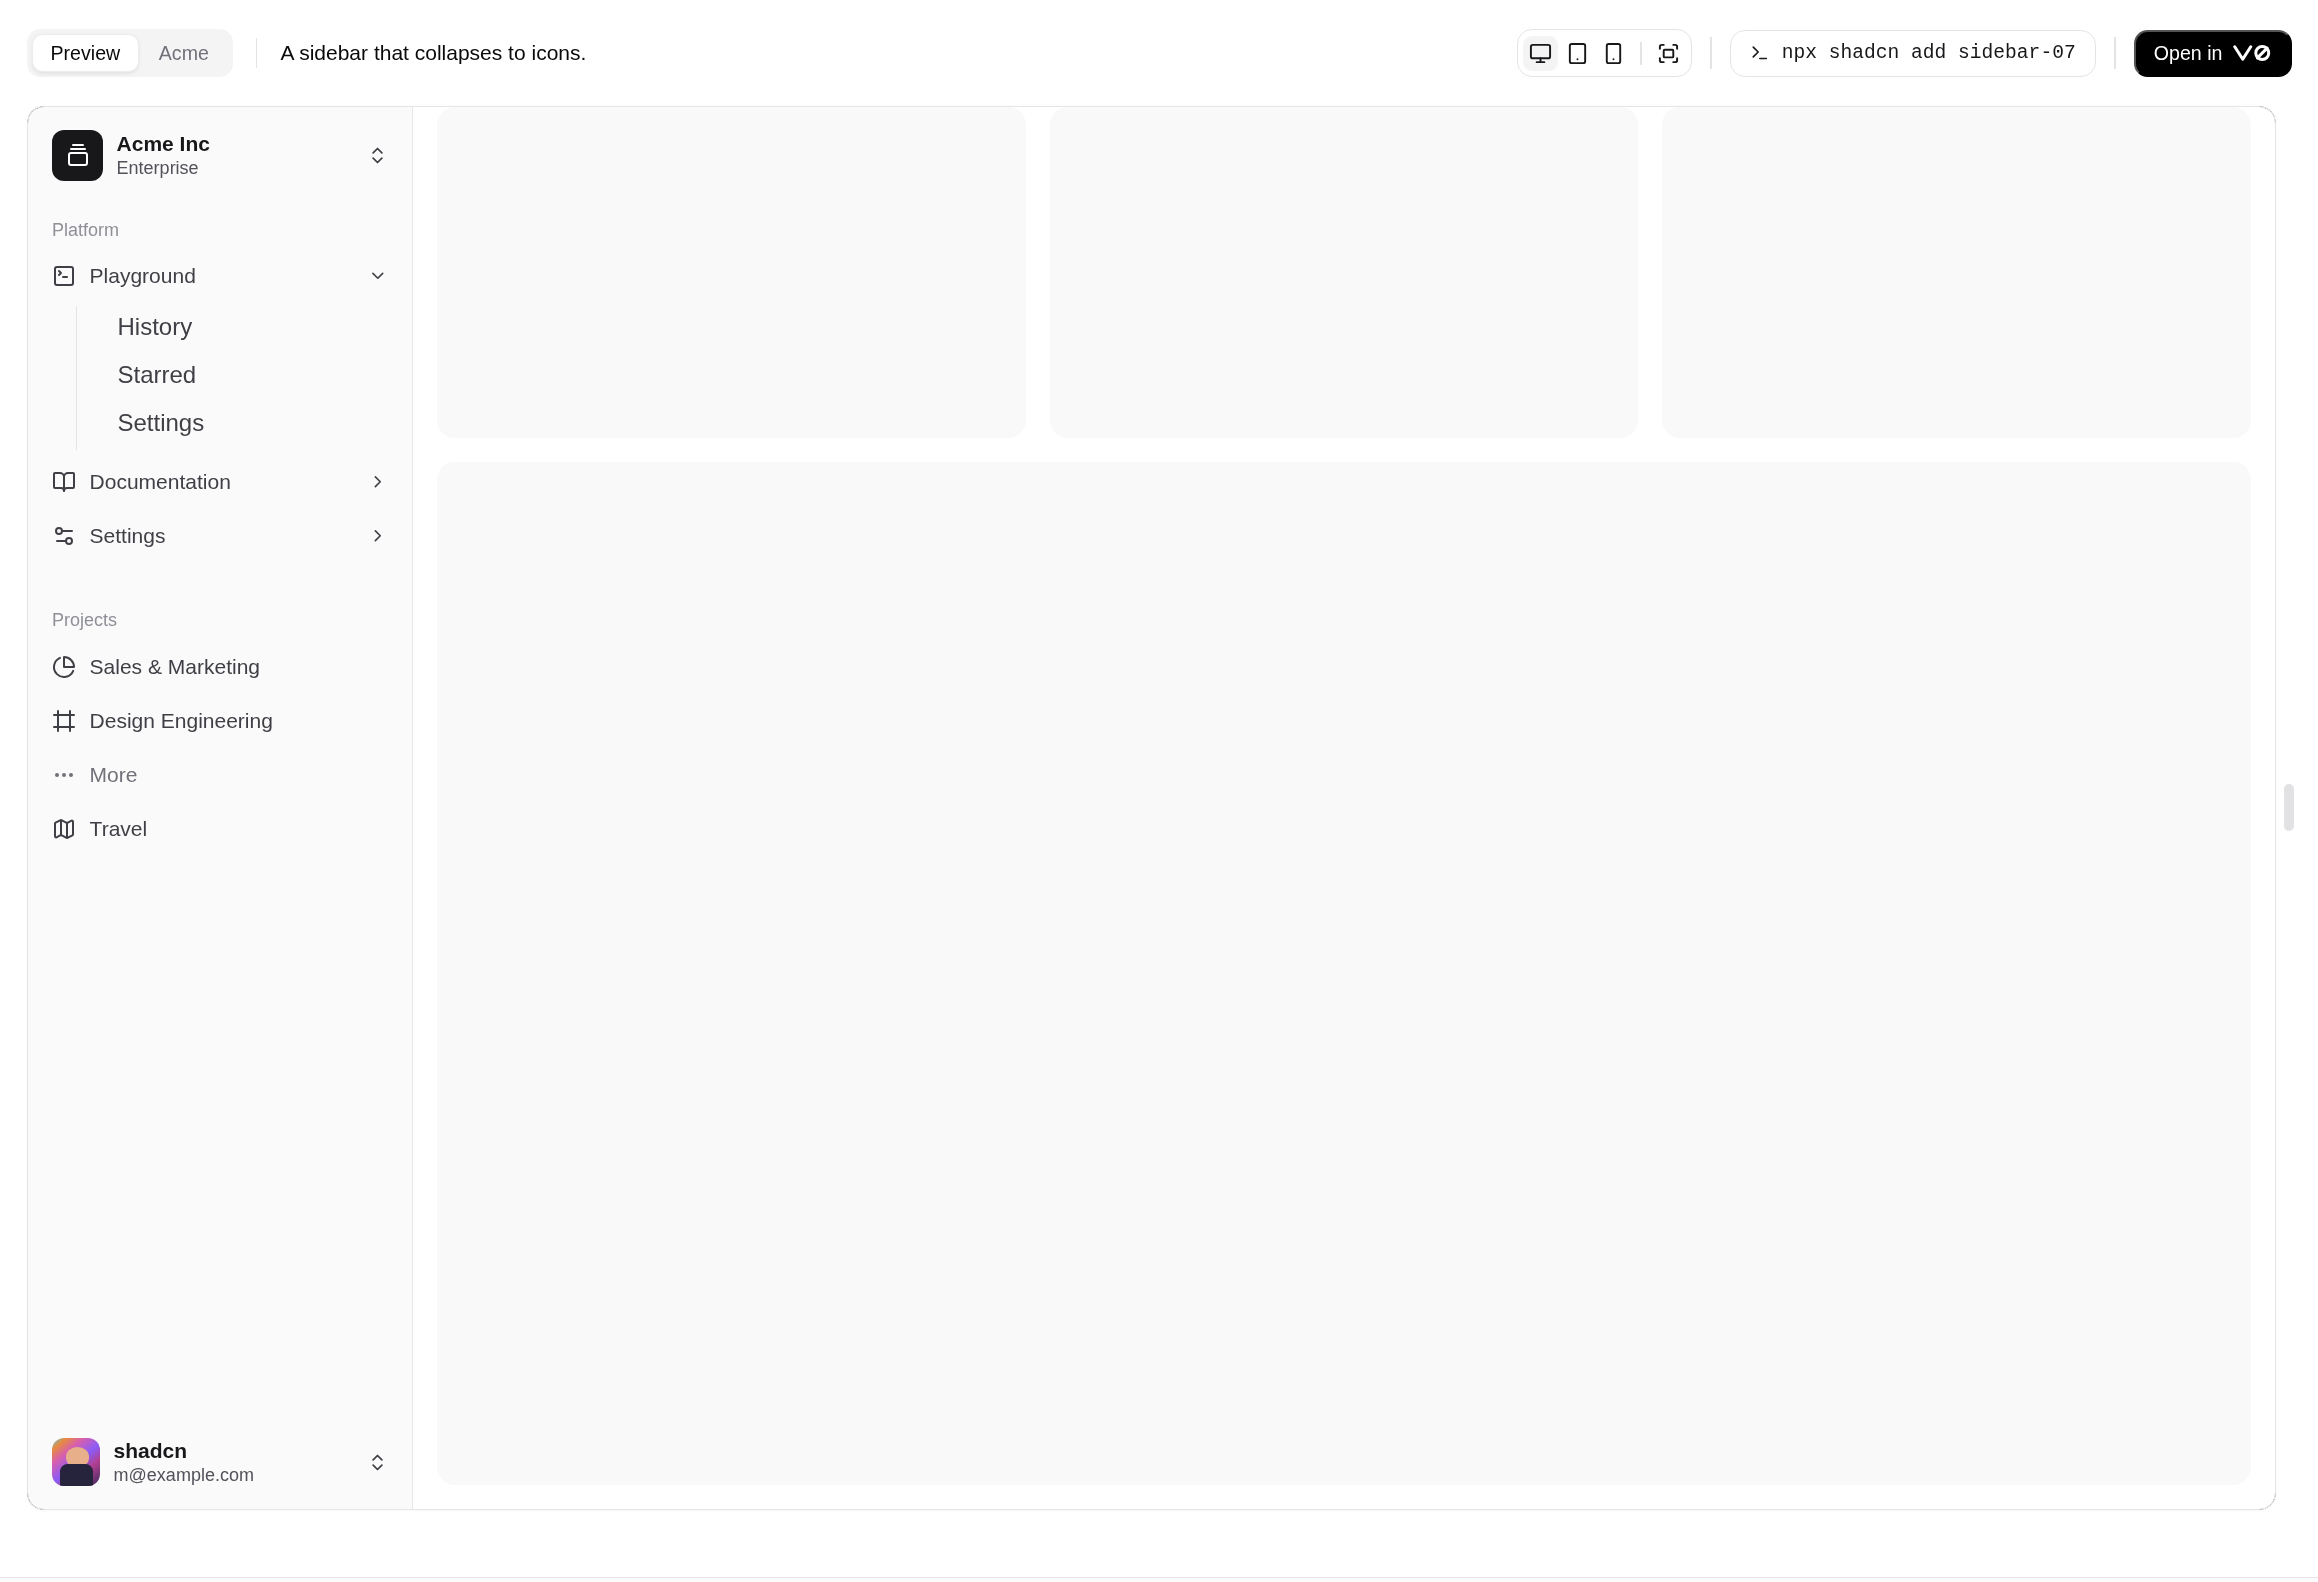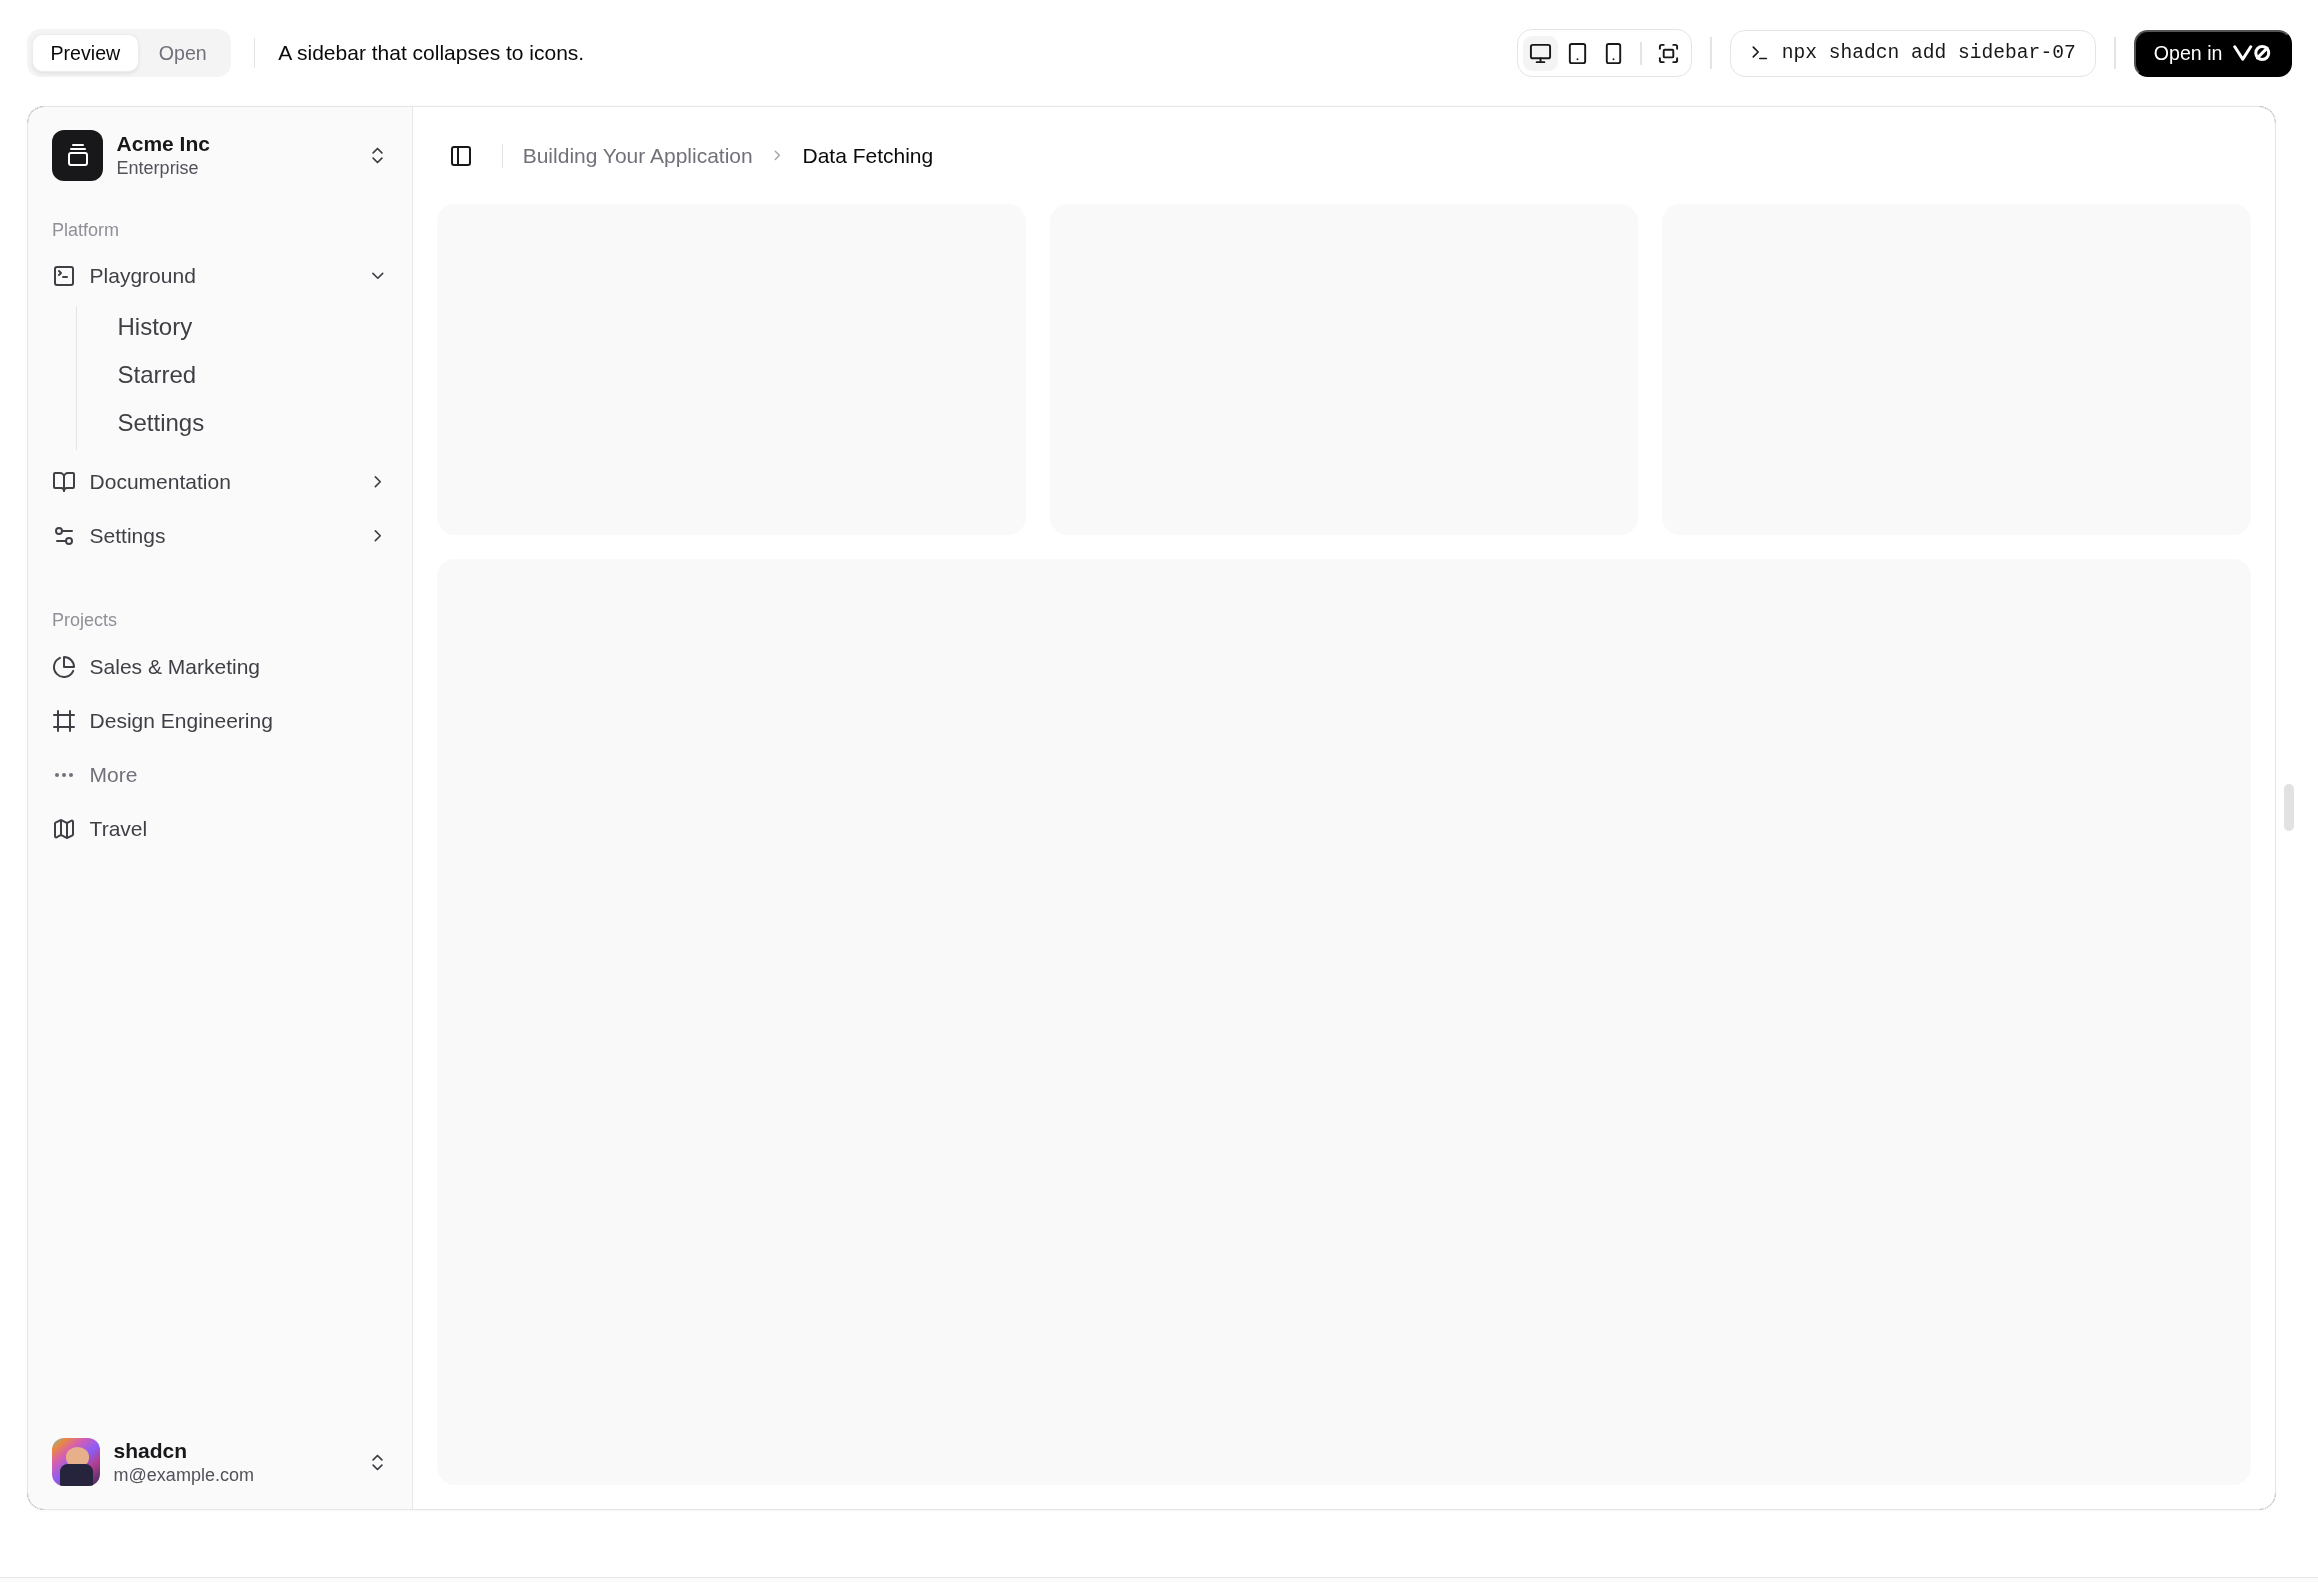--- a/index.html
+++ b/index.html
@@ -74,21 +74,21 @@
   .footer-strip { position:absolute; left:0; right:0; bottom:0; height:6px; background:#fbfbfb; border-top:1.5px solid #e7e7e9; }
 </style>
 </head>
 <body>
 
 <div id="app">
 
   <div class="toolbar">
     <div class="tab-group">
       <div class="tab active">Preview</div>
-      <div class="tab">Open</div>
+      <div class="tab">Acme</div>
     </div>
     <div class="v-div" style="height:30px; margin-left:23px;"></div>
     <div class="toolbar-title">A sidebar that collapses to icons.</div>
 
     <div class="toolbar-right">
       <div class="device-group">
         <div class="device-btn active">
           <svg class="ic" width="23" height="23" viewBox="0 0 24 24">
               <rect x="2" y="3" width="20" height="14" rx="2"></rect>
               <path d="M8 21h8"></path>
@@ -244,34 +244,20 @@
           <span class="user-email">m@example.com</span>
         </div>
         <svg class="ic chevrons" width="21" height="21" viewBox="0 0 24 24">
             <path d="m7 15 5 5 5-5"></path>
             <path d="m7 9 5-5 5 5"></path>
           </svg>
       </div>
     </div>
 
     <div class="main">
-      <div class="main-header">
-        <div class="panel-btn">
-          <svg class="ic" width="24" height="24" viewBox="0 0 24 24">
-              <rect x="3" y="3" width="18" height="18" rx="2"></rect>
-              <path d="M9 3v18"></path>
-            </svg>
-        </div>
-        <div class="crumb-div"></div>
-        <span class="crumb-muted">Building Your Application</span>
-        <svg class="ic crumb-sep" width="16.6" height="16.6" viewBox="0 0 24 24">
-            <path d="m9 18 6-6-6-6"></path>
-          </svg>
-        <span class="crumb-current">Data Fetching</span>
-      </div>
       <div class="content">
         <div class="box-row">
           <div class="ph-box"></div>
           <div class="ph-box"></div>
           <div class="ph-box"></div>
         </div>
         <div class="ph-big"></div>
       </div>
     </div>
   </div>

